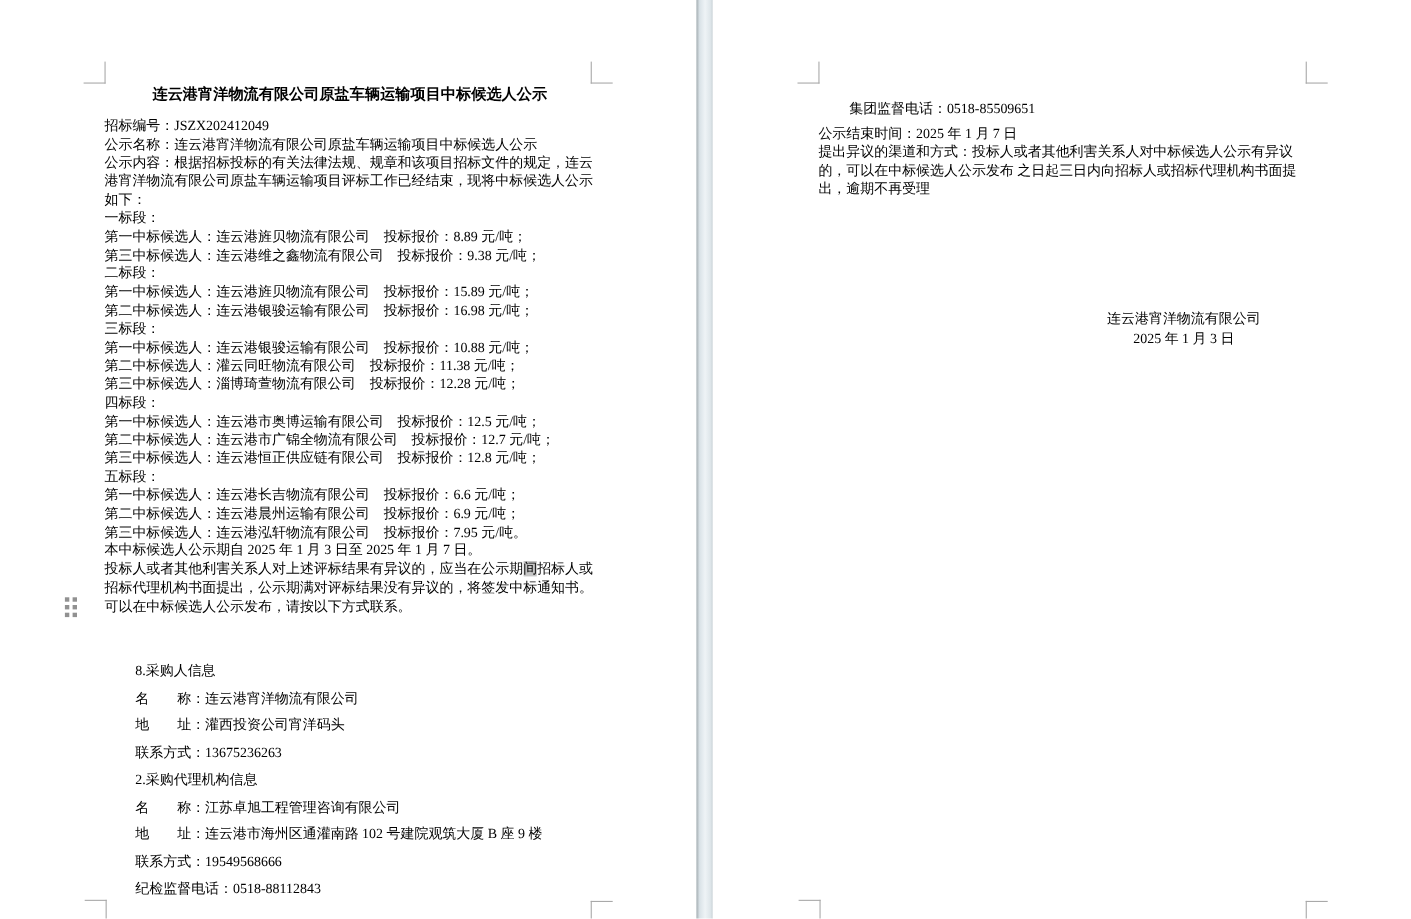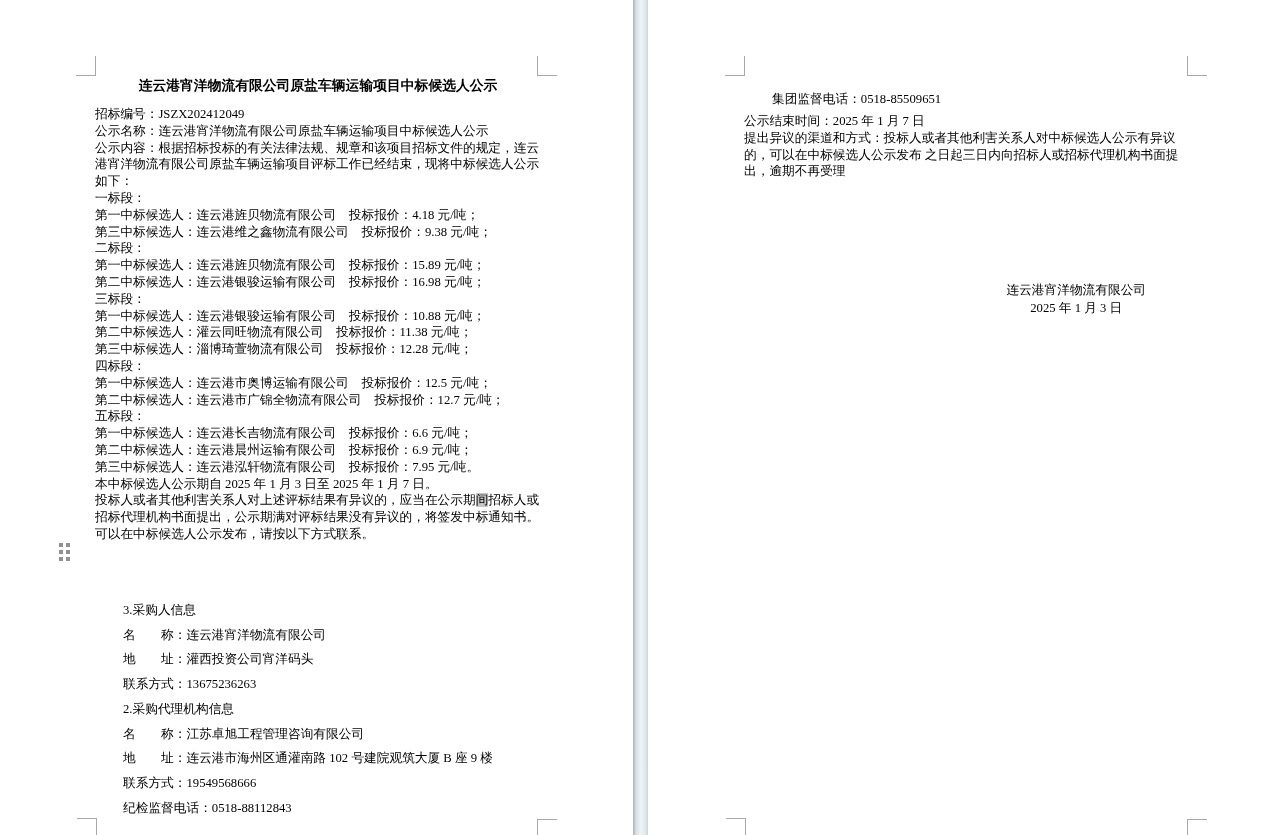--- a/index.html
+++ b/index.html
@@ -63,43 +63,44 @@
 
     <div class="textarea" id="ta1">
       <div class="title">连云港宵洋物流有限公司原盐车辆运输项目中标候选人公示</div>
       <div class="block" id="main-block">
           <div class="line"><span class="b">招标编号：</span><span>JSZX202412049</span></div>
           <div class="line"><span class="b">公示名称：</span><span>连云港宵洋物流有限公司原盐车辆运输项目中标候选人公示</span></div>
           <div class="line"><span class="b">公示内容：</span><span>根据招标投标的有关法律法规、规章和该项目招标文件的规定，连云</span></div>
           <div class="line"><span>港宵洋物流有限公司原盐车辆运输项目评标工作已经结束，现将中标候选人公示</span></div>
           <div class="line"><span>如下：</span></div>
           <div class="line"><span>一标段：</span></div>
-          <div class="line"><span>第一中标候选人：连云港旌贝物流有限公司　投标报价：4.18 元/吨；</span></div>
+          <div class="line"><span>第一中标候选人：连云港旌贝物流有限公司　投标报价：8.89 元/吨；</span></div>
           <div class="line"><span>第三中标候选人：连云港维之鑫物流有限公司　投标报价：9.38 元/吨；</span></div>
           <div class="line"><span>二标段：</span></div>
           <div class="line"><span>第一中标候选人：连云港旌贝物流有限公司　投标报价：15.89 元/吨；</span></div>
           <div class="line"><span>第二中标候选人：连云港银骏运输有限公司　投标报价：16.98 元/吨；</span></div>
           <div class="line"><span>三标段：</span></div>
           <div class="line"><span>第一中标候选人：连云港银骏运输有限公司　投标报价：10.88 元/吨；</span></div>
           <div class="line"><span>第二中标候选人：灌云同旺物流有限公司　投标报价：11.38 元/吨；</span></div>
           <div class="line"><span>第三中标候选人：淄博琦萱物流有限公司　投标报价：12.28 元/吨；</span></div>
           <div class="line"><span>四标段：</span></div>
           <div class="line"><span>第一中标候选人：连云港市奥博运输有限公司　投标报价：12.5 元/吨；</span></div>
           <div class="line"><span>第二中标候选人：连云港市广锦全物流有限公司　投标报价：12.7 元/吨；</span></div>
+          <div class="line"><span>第三中标候选人：连云港恒正供应链有限公司　投标报价：12.8 元/吨；</span></div>
           <div class="line"><span>五标段：</span></div>
           <div class="line"><span>第一中标候选人：连云港长吉物流有限公司　投标报价：6.6 元/吨；</span></div>
           <div class="line"><span>第二中标候选人：连云港晨州运输有限公司　投标报价：6.9 元/吨；</span></div>
           <div class="line"><span>第三中标候选人：连云港泓轩物流有限公司　投标报价：7.95 元/吨。</span></div>
           <div class="line"><span>本中标候选人公示期自 2025 年 1 月 3 日至 2025 年 1 月 7 日。</span></div>
           <div class="line"><span>投标人或者其他利害关系人对上述评标结果有异议的，应当在公示期</span><span class="hl">间</span><span>招标人或</span></div>
           <div class="line"><span>招标代理机构书面提出，公示期满对评标结果没有异议的，将签发中标通知书。</span></div>
           <div class="line"><span>可以在中标候选人公示发布，请按以下方式联系。</span></div>
         </div>
       <div class="block" id="contact-block">
-          <div class="line"><span>3.采购人信息</span></div>
+          <div class="line"><span>8.采购人信息</span></div>
           <div class="line"><span>名　　称：连云港宵洋物流有限公司</span></div>
           <div class="line"><span>地　　址：灌西投资公司宵洋码头</span></div>
           <div class="line"><span>联系方式：13675236263</span></div>
           <div class="line"><span>2.采购代理机构信息</span></div>
           <div class="line"><span>名　　称：江苏卓旭工程管理咨询有限公司</span></div>
           <div class="line"><span>地　　址：连云港市海州区通灌南路 102 号建院观筑大厦 B 座 9 楼</span></div>
           <div class="line"><span>联系方式：19549568666</span></div>
           <div class="line"><span>纪检监督电话：0518-88112843</span></div>
         </div>
     </div>

